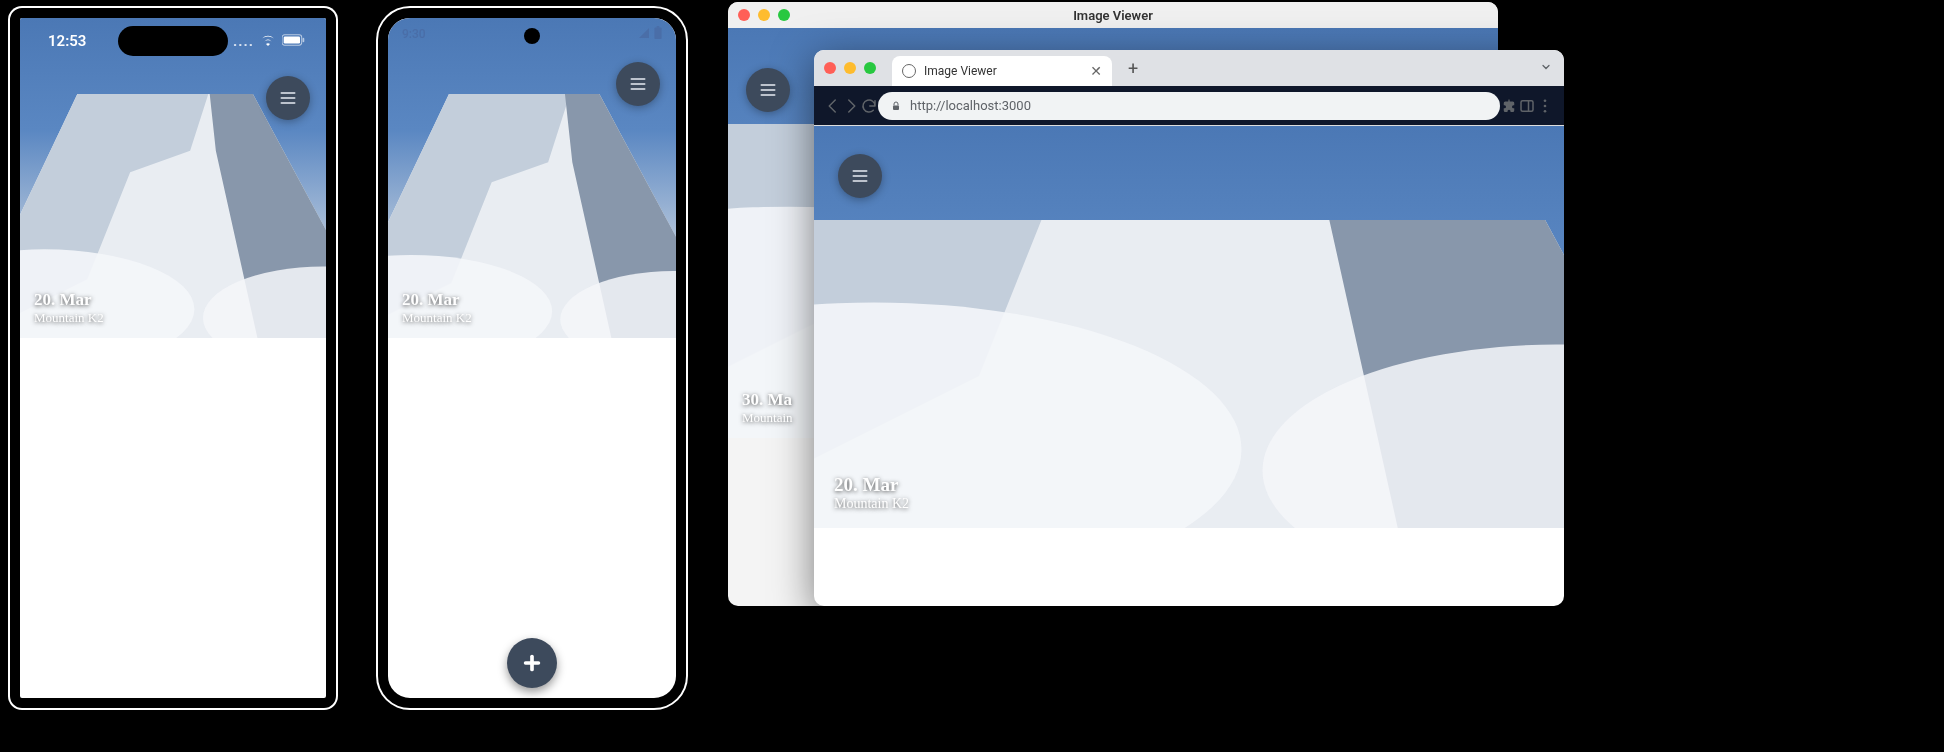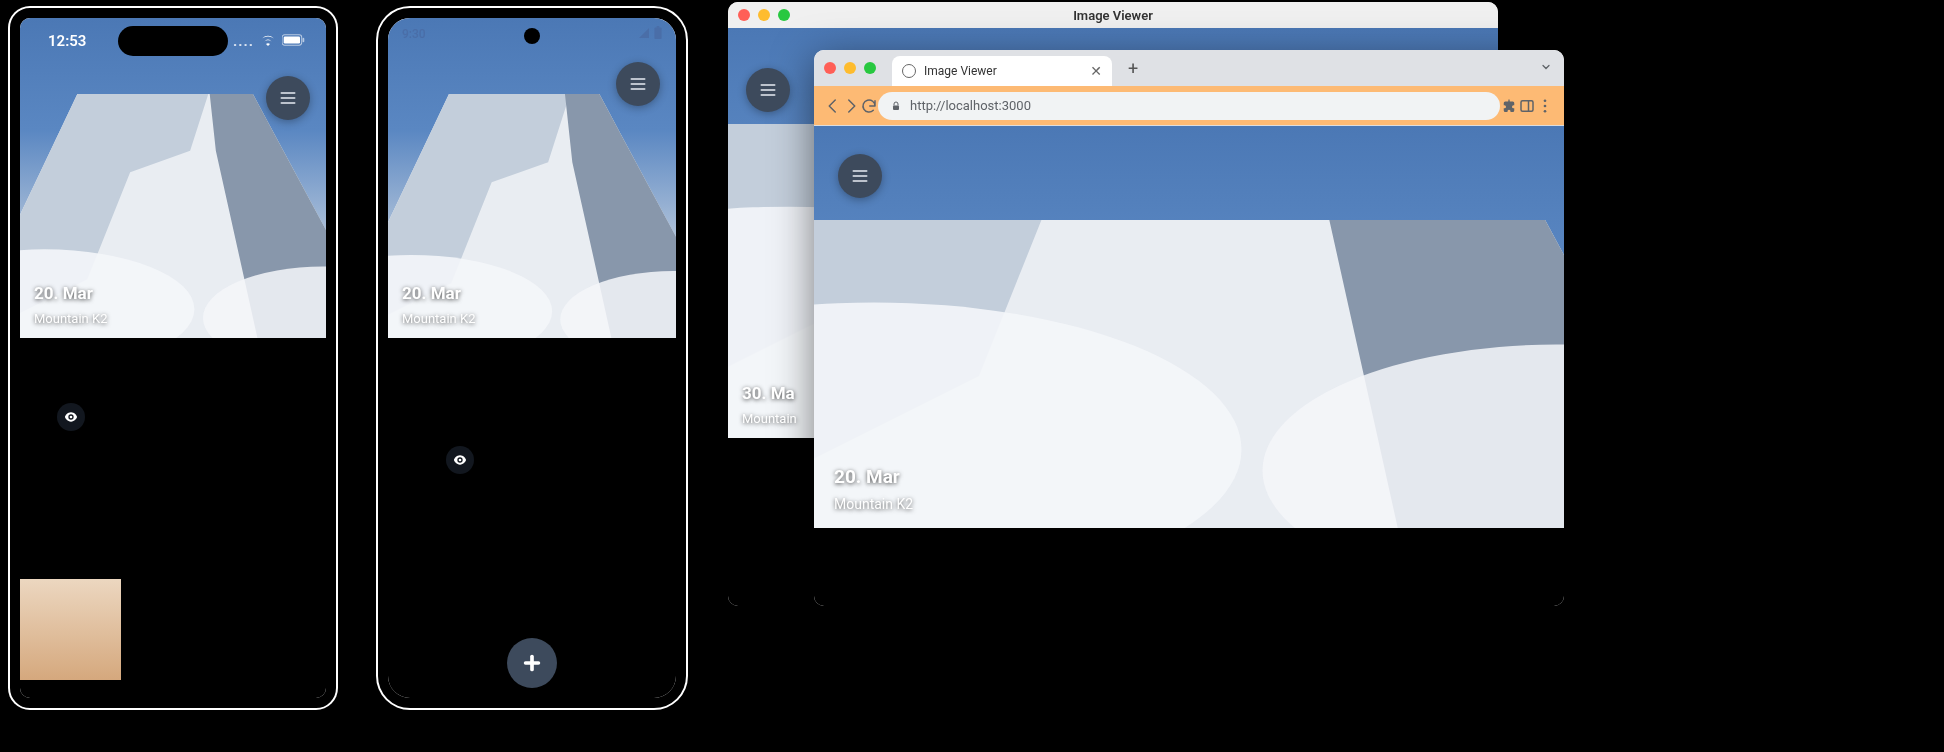--- a/index.html
+++ b/index.html
@@ -13,21 +13,21 @@
   }
 
   
   .iphone {
     position: absolute;
     left: 10px;
     top: 8px;
     width: 326px;
     height: 700px;
     border: 10px solid #000;
-    border-radius: 20px;
+    border-radius: 12px;
     background: #fff;
     overflow: hidden;
     box-shadow: 0 0 0 2px #fff;
   }
   .iphone .notch {
     position: absolute;
     top: 8px;
     left: 50%;
     transform: translateX(-50%);
     width: 110px;
@@ -89,21 +89,21 @@
     font-weight: 500;
     z-index: 40;
   }
   .android .status-right { display: flex; gap: 4px; align-items: center; font-size: 12px; }
 
   
   .app {
     position: absolute;
     inset: 0;
     display: flex;
-    flex-direction: column;
+    font-family: Liberation Serif, serif;
   }
   .hero {
     position: relative;
     width: 100%;
     overflow: hidden;
   }
   .iphone .hero { height: 320px; }
   .android .hero { height: 320px; }
   .hero-img {
     position: absolute;
@@ -120,21 +120,21 @@
   }
   .hero-label {
     position: absolute;
     left: 14px;
     bottom: 12px;
     color: #fff;
     text-shadow: 0 1px 4px rgba(0,0,0,0.7);
     z-index: 5;
   }
   .hero-label .date { font-size: 17px; font-weight: 700; }
-  .hero-label .title { font-size: 13px; font-weight: 400; margin-top: 8px; }
+  .hero-label .title { font-size: 13px; font-weight: 400; margin-top: 0; }
 
   .menu-btn {
     position: absolute;
     width: 44px;
     height: 44px;
     border-radius: 50%;
     background: #3d4a5c;
     display: flex;
     align-items: center;
     justify-content: center;
@@ -290,21 +290,21 @@
   .tabs-chevron {
     margin-left: auto;
     margin-right: 12px;
     align-self: center;
     color: #555;
     font-size: 12px;
     cursor: pointer;
   }
   .addr-bar {
     height: 40px;
-    background: #fdba74;
+    background: #0f172a;
     border-bottom: 1px solid #ddd;
     display: flex;
     align-items: center;
     padding: 0 10px;
     gap: 0;
   }
   .nav-icon { width: 18px; height: 18px; display:flex; align-items:center; justify-content:center; color:#5f6368; cursor:pointer; flex-shrink:0;}
   .nav-icon svg { width: 18px; height: 18px; fill: none; stroke: #5f6368; stroke-width: 2; }
   .url-field {
     flex: 1;

